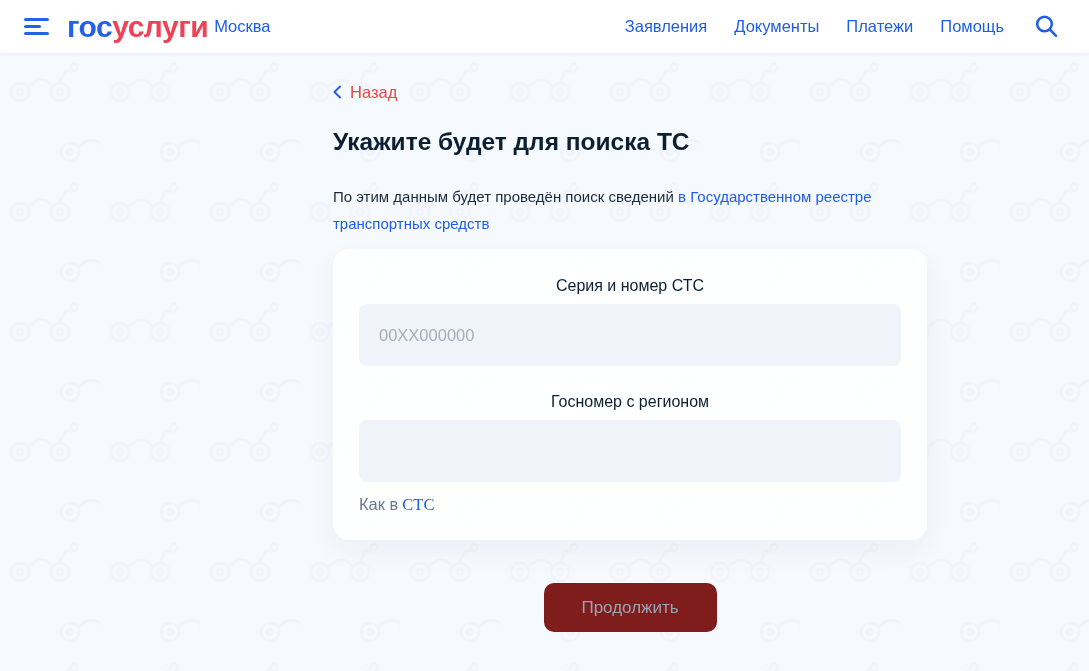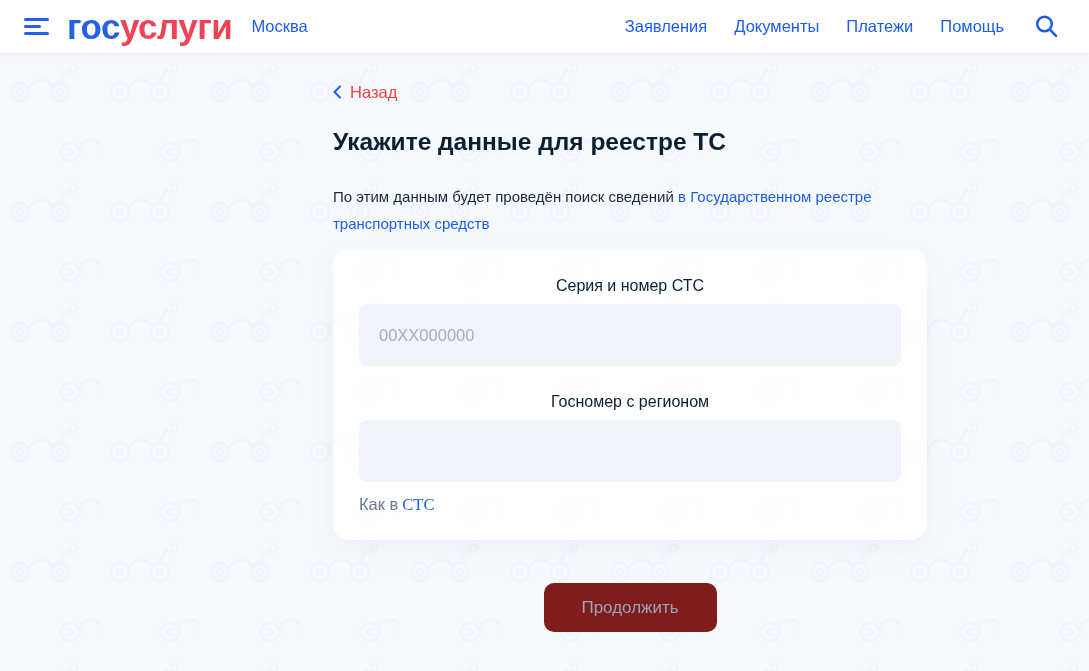--- a/index.html
+++ b/index.html
@@ -30,30 +30,30 @@
     background: none; border: none; cursor: pointer;
     display: flex; flex-direction: column; gap: 4px;
     padding: 4px 2px;
   }
   .menu-button .bar { height: 3px; border-radius: 1.5px; background: #2361e8; }
   .menu-button .bar1 { width: 25px; }
   .menu-button .bar2 { width: 17px; }
   .menu-button .bar3 { width: 25px; }
   .logo {
     margin-left: 16px;
-    font-size: 35px;
+    font-size: 30px;
     font-weight: 700;
     letter-spacing: -0.5px;
     text-decoration: none;
     white-space: nowrap;
   }
   .logo .logo-gos { color: #2361e8; }
   .logo .logo-uslugi { color: #ee4256; }
   .location-link {
-    margin-left: 19px;
+    margin-left: 6px;
     font-size: 16.5px;
     color: #1d5deb;
     text-decoration: none;
     cursor: pointer;
   }
   .header-right { display: flex; align-items: center; gap: 27px; }
   .nav-link {
     font-size: 16.5px;
     color: #1d5deb;
     text-decoration: none;
@@ -216,21 +216,21 @@
 
     <div class="column">
 
       <a class="back-link">
         <svg width="8" height="14" viewBox="0 0 8 14" fill="none">
           <polyline points="7,1.5 1.5,7 7,12.5" stroke="#1d5deb" stroke-width="2" stroke-linecap="round" stroke-linejoin="round"></polyline>
         </svg>
         <span>Назад</span>
       </a>
 
-      <h1 class="page-title">Укажите данные для реестре ТС</h1>
+      <h1 class="page-title">Укажите будет для поиска ТС</h1>
 
       <p class="page-description"><span>По этим данным будет проведён поиск сведений </span><a class="registry-link">в Государственном реестре транспортных средств</a></p>
 
       <section class="form-card">
 
         <div class="field field-sts">
           <label class="field-label">Серия и номер СТС</label>
           <input class="text-input" type="text" placeholder="00ХХ000000" style="">
         </div>
 

